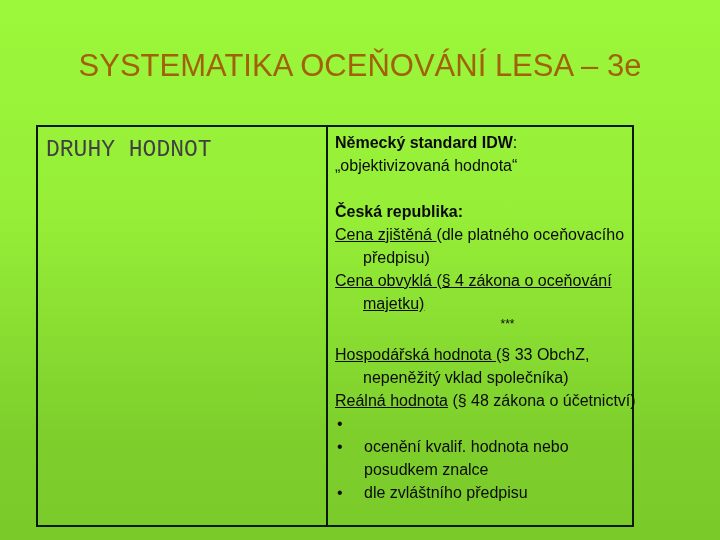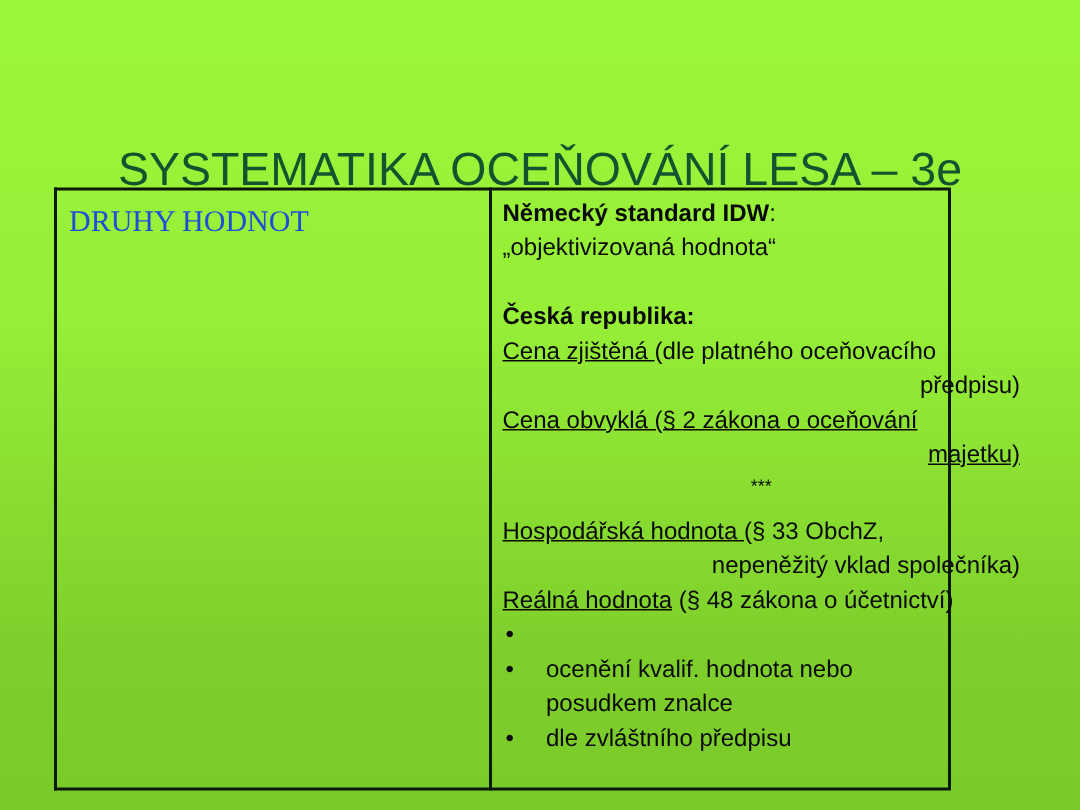--- a/index.html
+++ b/index.html
@@ -4,39 +4,39 @@
 <style>
   html, body { margin:0; padding:0; }
   body {
     width:720px; height:540px; overflow:hidden; position:relative;
     background: linear-gradient(to bottom, #9cf83b 0%, #96ee37 40%, #7ecf2c 80%, #7acb2a 100%);
     font-family: "Liberation Sans", sans-serif;
     color:#111;
   }
   .title {
     position:absolute; left:0; top:48px; width:720px; text-align:center;
-    font-size:31px; font-weight:normal; letter-spacing:0px; color:#14532d;margin-top:47px;
+    font-size:31px; font-weight:normal; letter-spacing:0px; color:#a16207;
   }
   .box {
     position:absolute; border:2px solid #0a1a0a; box-sizing:border-box;
   }
   .box-left { left:36px; top:125px; width:292px; height:402px; border-right:none; }
   .box-right { left:326px; top:125px; width:308px; height:402px; }
   .left-heading {
     position:absolute; left:8px; top:10px;
-    font-family: Liberation Serif, serif; font-size:20px; color:#1d4ed8;
+    font-family: Liberation Mono, monospace; font-size:23px; color:#404040;
   }
   .content {
     position:absolute; left:7px; top:4px; width:345px;
     font-size:16px; line-height:23px; color:#0a0a0a;
   }
   .content p { margin:0; }
   .b { font-weight:bold; }
   .u { text-decoration:underline; }
-  .indent { padding-left:28px;text-align:right; }
+  .indent { padding-left:28px; }
   .gap { height:23px; }
   .stars { text-align:center; font-size:12px; line-height:18px; padding-left:0; }
   .bullet { display:flex; }
   .bullet .dot { width:27px; flex:none; padding-left:2px; }
 </style>
 </head>
 <body>
 
 <div class="title">SYSTEMATIKA OCEŇOVÁNÍ LESA – 3e</div>
 
@@ -45,21 +45,21 @@
 </div>
 
 <div class="box box-right">
   <div class="content">
     <p><span class="b">Německý standard IDW</span><span>:</span></p>
     <p>„objektivizovaná hodnota“</p>
     <div class="gap"></div>
     <p class="b">Česká republika:</p>
     <p><span class="u">Cena zjištěná </span><span>(dle platného oceňovacího</span></p>
     <p class="indent">předpisu)</p>
-    <p class="u">Cena obvyklá (§ 2 zákona o oceňování</p>
+    <p class="u">Cena obvyklá (§ 4 zákona o oceňování</p>
     <p class="indent"><span class="u">majetku)</span></p>
     <p class="stars">***</p>
     <div style="height:10px"></div>
     <p><span class="u">Hospodářská hodnota </span><span>(§ 33 ObchZ,</span></p>
     <p class="indent">nepeněžitý vklad společníka)</p>
     <p><span class="u">Reálná hodnota</span><span> (§ 48 zákona o účetnictví)</span></p>
     <div class="bullet">
       <span class="dot">•</span>
     </div>
     <div class="bullet">

